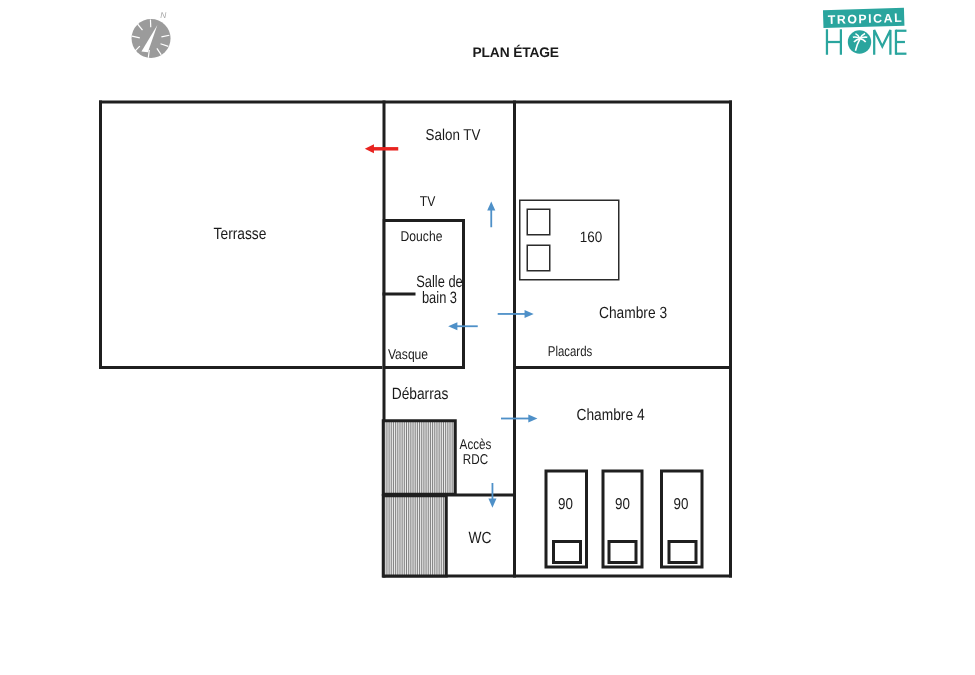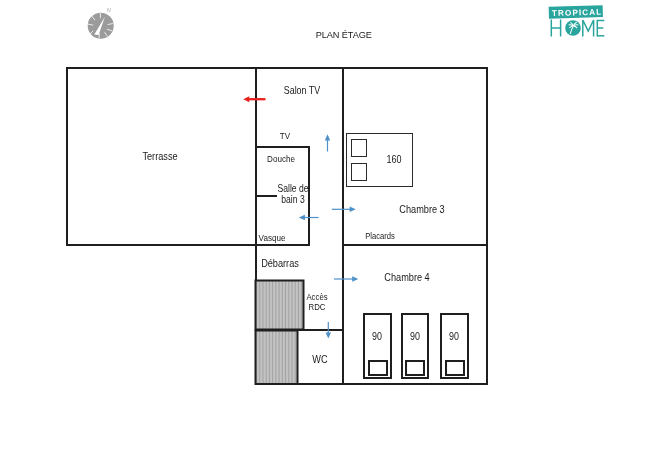--- a/index.html
+++ b/index.html
@@ -32,21 +32,21 @@
   <div class="bx1" style="left:350.5px;top:138.5px;width:16px;height:18px"></div>
   <div class="bx1" style="left:350.5px;top:162.5px;width:16px;height:18px"></div>
 
   <div class="bx" style="left:363px;top:312.5px;width:28.5px;height:66px"></div>
   <div class="bx" style="left:400.5px;top:312.5px;width:28.5px;height:66px"></div>
   <div class="bx" style="left:440px;top:312.5px;width:28.5px;height:66px"></div>
   <div class="bx" style="left:367.5px;top:360px;width:20px;height:16px"></div>
   <div class="bx" style="left:405px;top:360px;width:20px;height:16px"></div>
   <div class="bx" style="left:444.5px;top:360px;width:20px;height:16px"></div>
 
-  <div class="lbl" id="t-title" style="left:343.8px;top:34.6px;font-size:9.2px;font-weight:normal;letter-spacing:-0.1px">PLAN ÉTAGE</div>
+  <div class="lbl" id="t-title" style="left:343.8px;top:34.6px;font-size:9.2px;font-weight:bold;letter-spacing:-0.1px">PLAN ÉTAGE</div>
   <div class="lbl" id="t-salon" style="left:301.9px;top:90.2px;font-size:10.5px;transform:translate(-50%,-50%) scaleX(0.85)">Salon TV</div>
   <div class="lbl" id="t-terr" style="left:160px;top:155.7px;font-size:10.8px;transform:translate(-50%,-50%) scaleX(0.85)">Terrasse</div>
   <div class="lbl" id="t-tv" style="left:284.6px;top:134.6px;font-size:9.5px;transform:translate(-50%,-50%) scaleX(0.85)">TV</div>
   <div class="lbl" id="t-douche" style="left:280.9px;top:158.2px;font-size:9.5px;transform:translate(-50%,-50%) scaleX(0.85)">Douche</div>
   <div class="lbl" id="t-sdb" style="left:292.7px;top:194.2px;font-size:11px;line-height:11px;transform:translate(-50%,-50%) scaleX(0.78)">Salle de<br>bain 3</div>
   <div class="lbl" id="t-vasque" style="left:271.8px;top:237.2px;font-size:9.5px;transform:translate(-50%,-50%) scaleX(0.85)">Vasque</div>
   <div class="lbl" id="t-deb" style="left:280.3px;top:263.3px;font-size:10.8px;transform:translate(-50%,-50%) scaleX(0.85)">Débarras</div>
   <div class="lbl" id="t-acces" style="left:317px;top:302.7px;font-size:9.5px;line-height:10.6px;transform:translate(-50%,-50%) scaleX(0.82)">Accès<br>RDC</div>
   <div class="lbl" id="t-wc" style="left:320px;top:358.8px;font-size:10.8px;transform:translate(-50%,-50%) scaleX(0.85)">WC</div>
   <div class="lbl" id="t-plac" style="left:380px;top:234.8px;font-size:9.5px;transform:translate(-50%,-50%) scaleX(0.8)">Placards</div>

